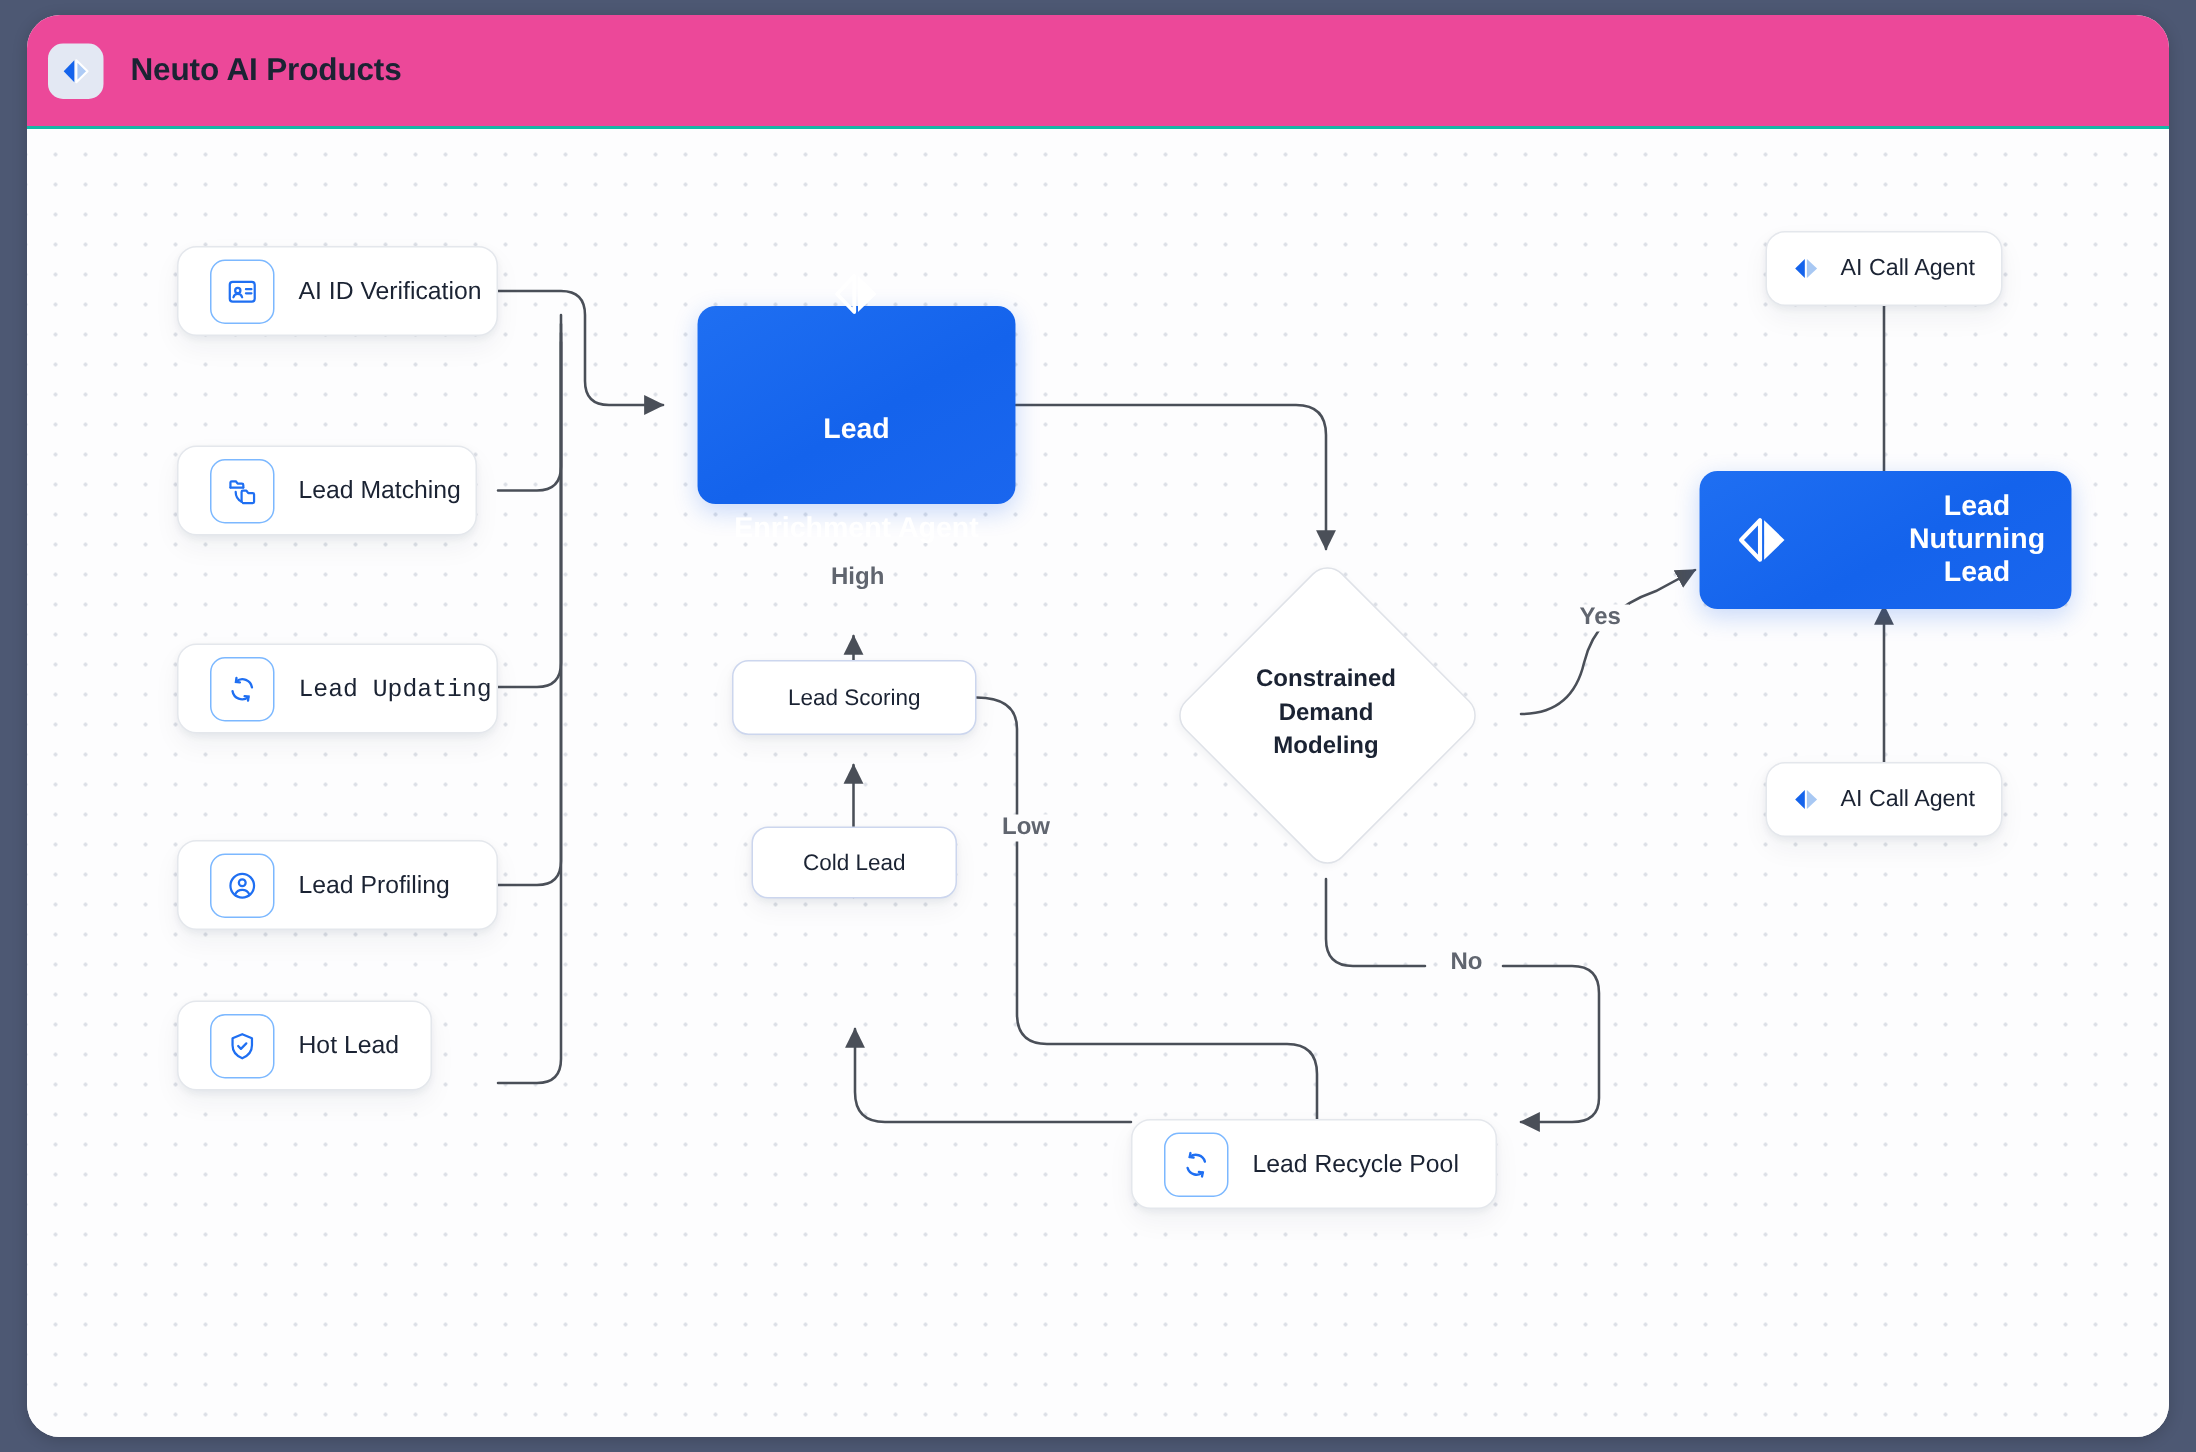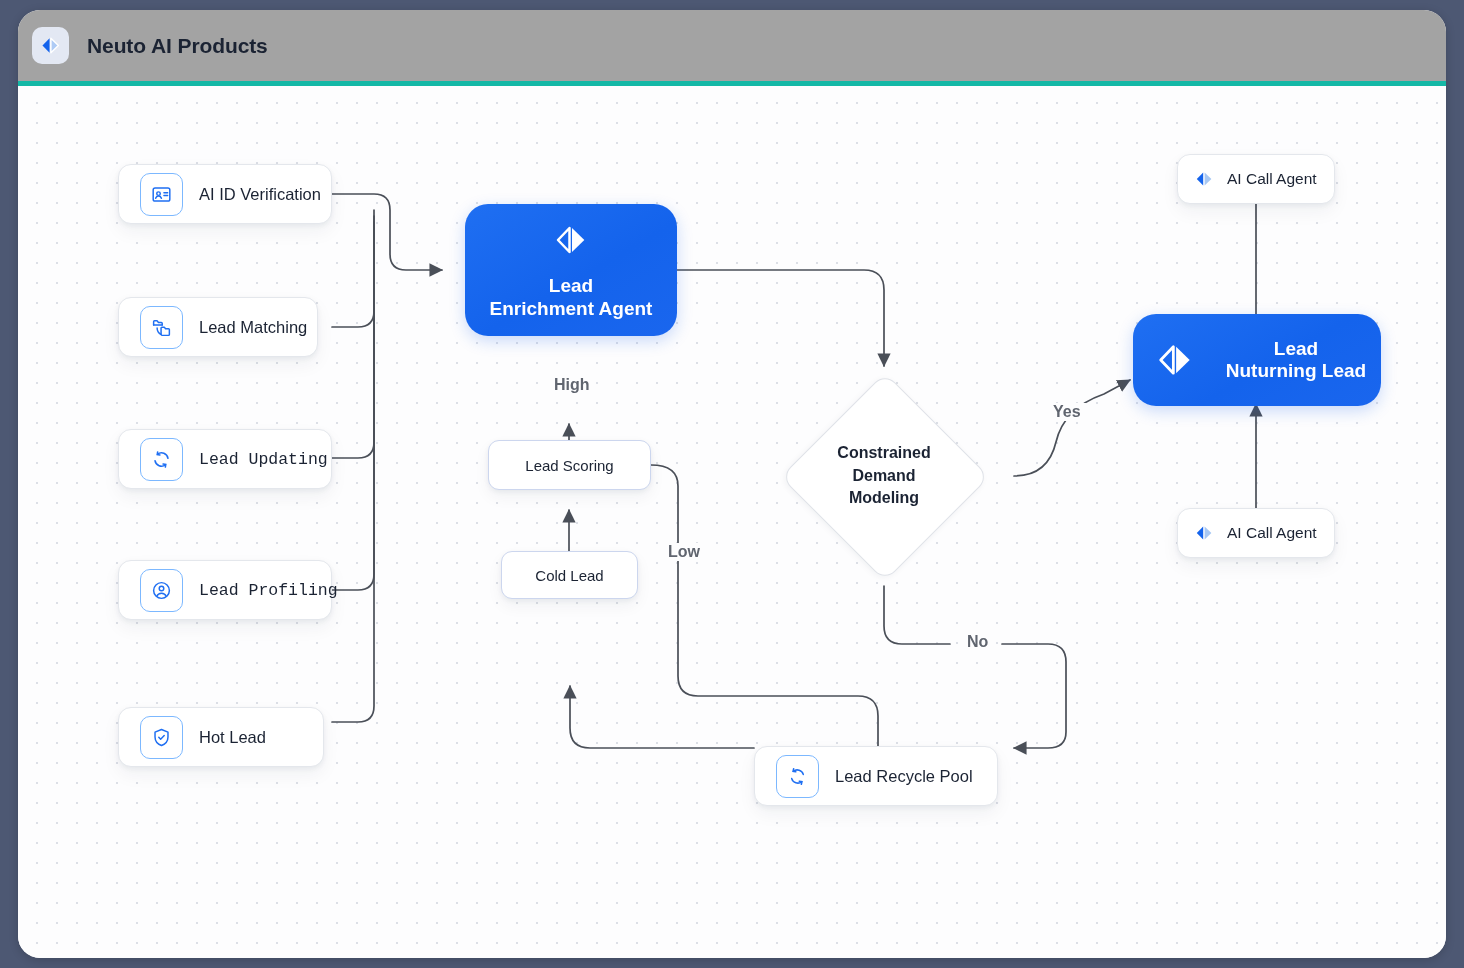--- a/index.html
+++ b/index.html
@@ -13,22 +13,22 @@
     position:absolute;left:18px;top:10px;
     width:1428px;height:948px;
     background:#ffffff;
     border-radius:22px;
     overflow:hidden;
     box-shadow:0 2px 10px rgba(0,0,0,.18);
   }
   
   #header{
     position:absolute;left:0;top:0;width:100%;height:76px;
-    background:#a3a3a3;
-    border-bottom:5px solid #14b8a6;
+    background:#ec4899;
+    border-bottom:2px solid #14b8a6;
     display:flex;align-items:center;
     box-sizing:border-box;
     padding-left:14px;
     z-index:40;
   }
   #brand-mark{
     width:37px;height:37px;border-radius:10px;
     background:#e3e8f3;
     display:flex;align-items:center;justify-content:center;
     flex:0 0 auto;
@@ -76,24 +76,25 @@
     border:1px solid #ccd6ee;
     border-radius:11px;
     box-shadow:0 2px 5px rgba(22,32,60,.06), 0 7px 16px rgba(22,32,60,.05);
     display:flex;align-items:center;justify-content:center;
   }
   .mini .label{font-size:15px;color:#1b2333;font-weight:500;}
 
   
   .agent{
     background:linear-gradient(150deg,#1f6ff2 0%,#1463ec 55%,#1a66ee 100%);
-    border-radius:23px;
+    border-radius:12px;
     box-shadow:0 5px 16px rgba(20,90,230,.22);
     color:#ffffff;
     display:flex;
+    gap:44px;
   }
   .agent .label{
     font-size:19px;font-weight:700;line-height:1.16;text-align:center;color:#fff;
   }
   
   #node-constrained-demand{
     width:190px;height:190px;
   }
   #node-constrained-demand .dia{
     position:absolute;left:22px;top:22px;width:146px;height:146px;
@@ -198,32 +199,32 @@
         <svg width="21" height="21" viewBox="0 0 24 24" fill="none" stroke="#1f6ff2" stroke-width="1.8" stroke-linecap="round">
           <path d="M4.6 13.4a7.4 7.4 0 0 0 12 4.6"></path>
           <path d="M19.4 10.6a7.4 7.4 0 0 0-12-4.6"></path>
           <path d="M7.6 3.4 7.2 6.4l3 .4"></path>
           <path d="M16.4 20.6l.4-3-3-.4"></path>
         </svg>
       </span>
       <span class="label">Lead Updating</span>
     </div>
 
-    <div class="node card" style="left:100px;top:474px;width:214px;height:60px;font-family:Liberation Mono, monospace;">
+    <div class="node card" style="left:100px;top:474px;width:214px;height:60px;">
       <span class="icon-box">
         <svg width="21" height="21" viewBox="0 0 24 24" fill="none" stroke="#1f6ff2" stroke-width="1.7">
           <circle cx="12" cy="12" r="9"></circle>
           <circle cx="12" cy="9.7" r="2.6"></circle>
           <path d="M6.6 18.6c1-2.4 3-3.5 5.4-3.5s4.4 1.1 5.4 3.5" stroke-linecap="round"></path>
         </svg>
       </span>
       <span class="label">Lead Profiling</span>
     </div>
 
-    <div class="node card" style="left:100px;top:621px;width:206px;height:60px;">
+    <div class="node card" style="left:100px;top:581px;width:170px;height:60px;">
       <span class="icon-box">
         <svg width="21" height="21" viewBox="0 0 24 24" fill="none" stroke="#1f6ff2" stroke-width="1.7" stroke-linecap="round" stroke-linejoin="round">
           <path d="M12 2.8 4.6 5.9v5.4c0 4.6 3 8.1 7.4 9.9 4.4-1.8 7.4-5.3 7.4-9.9V5.9z"></path>
           <path d="M8.9 11.8l2.1 2.2 4.1-4.2"></path>
         </svg>
       </span>
       <span class="label">Hot Lead</span>
     </div>
 
     <div class="node agent" style="left:447px;top:118px;width:212px;height:132px;flex-direction:column;align-items:center;justify-content:center;">

